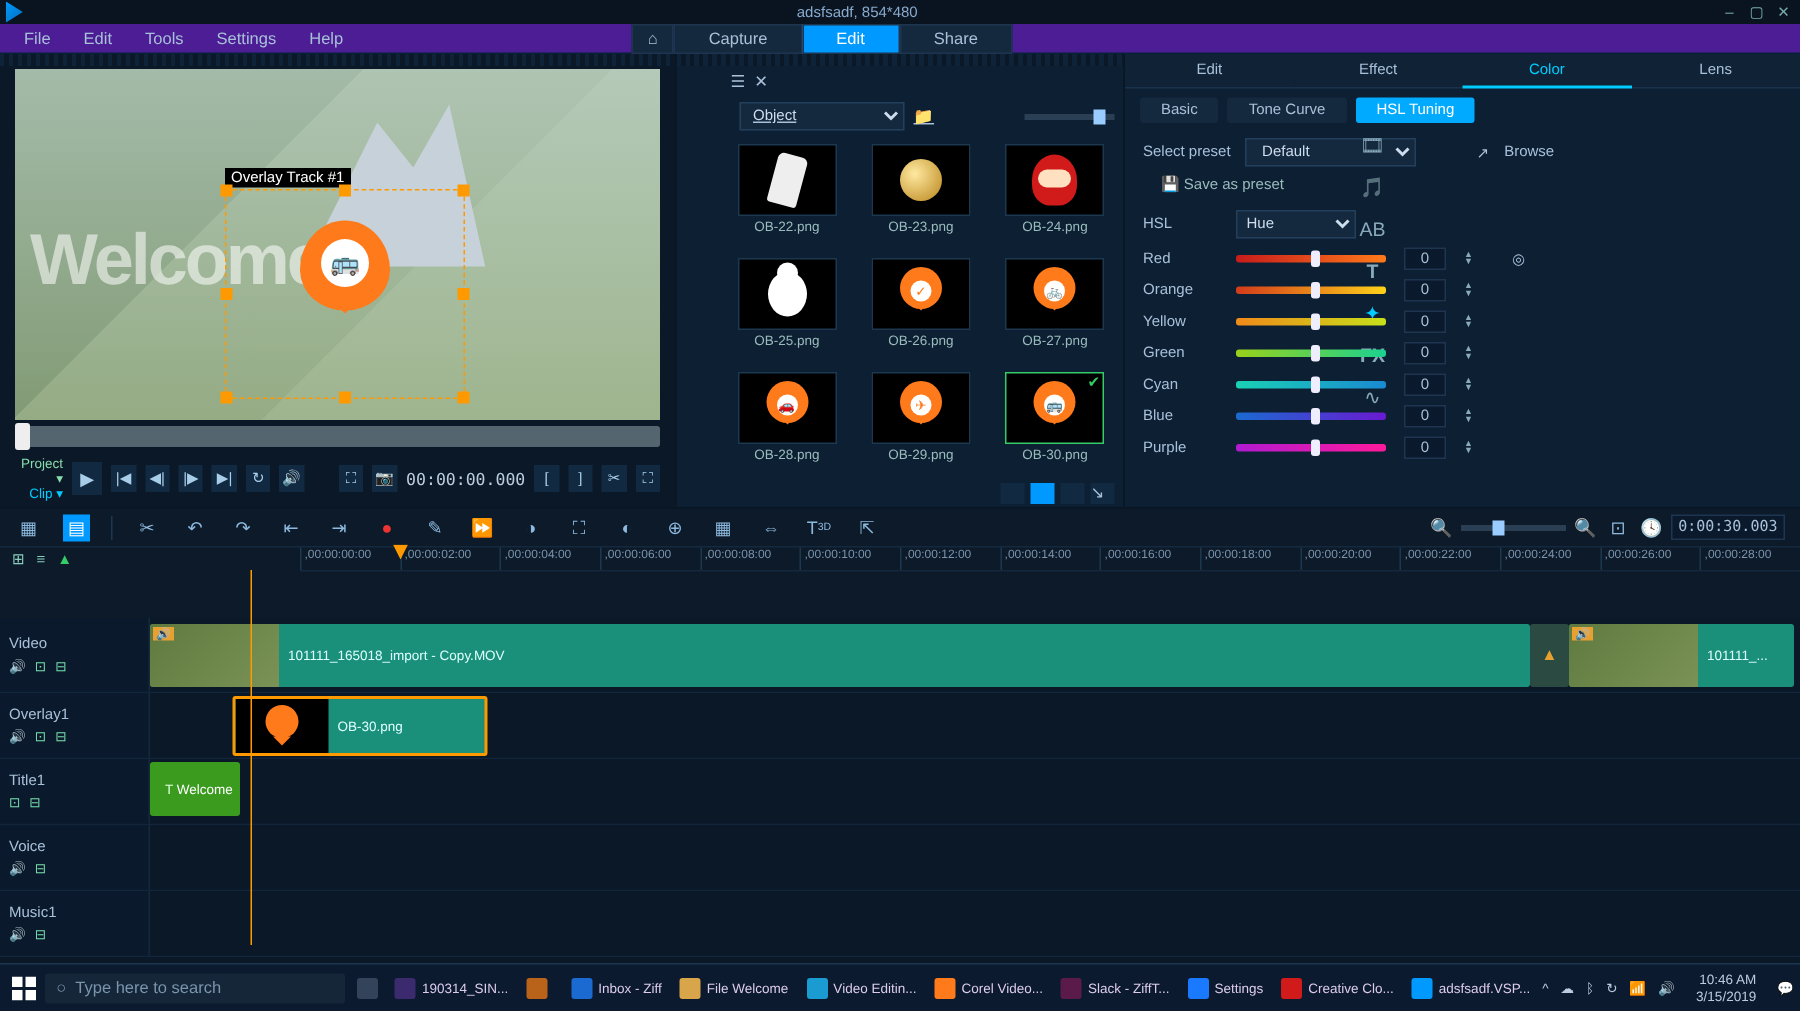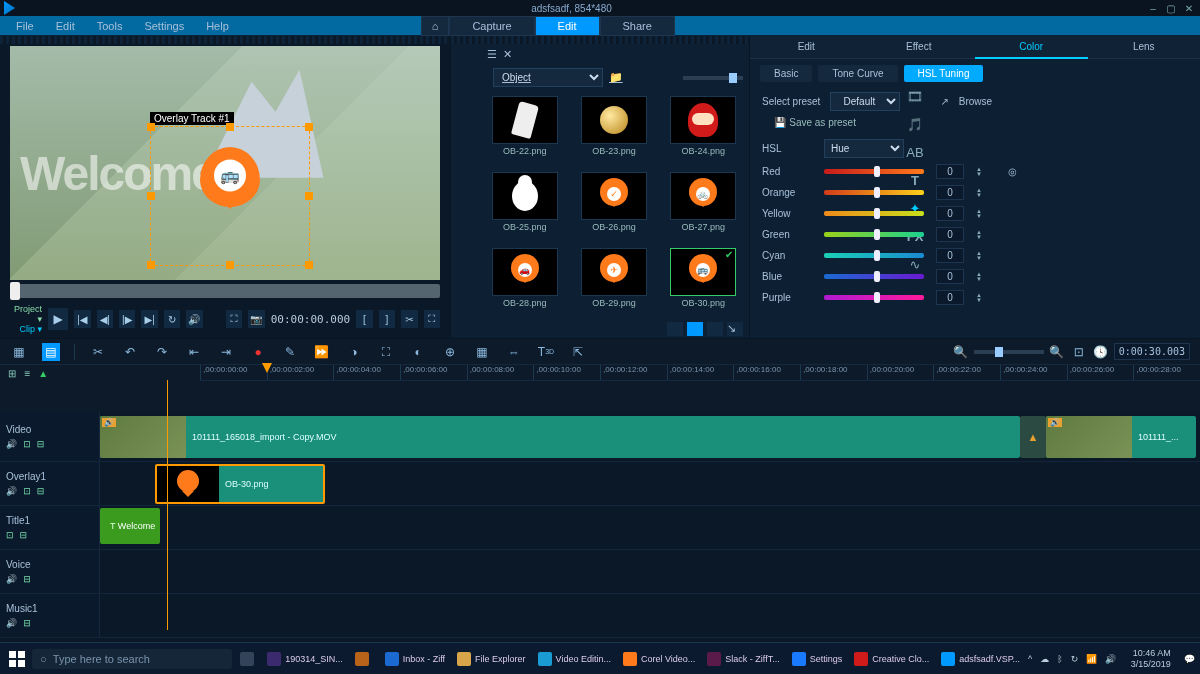--- a/index.html
+++ b/index.html
@@ -5,21 +5,21 @@
 * { margin:0; padding:0; box-sizing:border-box; font-family:"Segoe UI",Tahoma,sans-serif; }
 body { background:#0b1828; color:#a8c0d8; font-size:11px; width:1200px; height:674px; overflow:hidden; position:relative; }
 
 
 #titlebar { height:16px; background:#0a1320; display:flex; align-items:center; padding:0 4px; }
 #titlebar .logo { width:14px; height:14px; background:linear-gradient(135deg,#0099ff,#006bb3); clip-path:polygon(0 0,80% 50%,0 100%); }
 #titlebar .winbtns { margin-left:auto; display:flex; gap:4px; }
 #titlebar .winbtns span { width:14px; height:14px; display:inline-flex; align-items:center; justify-content:center; font-size:10px; color:#7aa; cursor:pointer; }
 #resbadge { color:#88aacc; font-size:10px; margin-right:21px; }
 
-#menubar { height:20px; display:flex; align-items:center; gap:2px; padding:0 6px; background:#0369a1; border-bottom:1px solid #08223a; }
+#menubar { height:20px; display:flex; align-items:center; gap:2px; padding:0 6px; background:#4c1d95; border-bottom:1px solid #08223a; }
 #menubar .item { padding:2px 10px; cursor:pointer; }
 #menubar .tabs { margin-left:180px; display:flex; }
 #menubar .tabs .tab { padding:3px 22px; background:#14283e; border:1px solid #1e3550; cursor:pointer; }
 #menubar .tabs .tab.active { background:#0099ff; color:#fff; }
 #menubar .tabs .home { padding:3px 10px; background:#14283e; border:1px solid #1e3550; cursor:pointer; }
 
 
 #upper { display:flex; height:302px; }
 
 
@@ -77,21 +77,21 @@
 
 
 #effects { flex:1; background:#0d1f33; display:flex; flex-direction:column;}
 #effects .tabs { display:flex; }
 #effects .tabs .t { flex:1; text-align:center; padding:5px 0; background:#102236; border-bottom:1px solid #18324c; cursor:pointer; font-size:10px;}
 #effects .tabs .t.active { color:#0cf; border-bottom:2px solid #0cf;}
 #effects .sub { display:flex; gap:6px; padding:6px 10px;}
 #effects .sub .s { padding:3px 14px; background:#14283e; cursor:pointer; font-size:10px; border-radius:2px;}
 #effects .sub .s.active { background:#00aaff; color:#fff;}
 #effects .preset { display:flex; align-items:center; gap:10px; padding:4px 12px; font-size:10px;}
-#effects .preset select { background:#14283e; color:#cde; border:1px solid #22405c; font-size:10px; padding:2px 6px; width:70px;text-align:center;}
+#effects .preset select { background:#14283e; color:#cde; border:1px solid #22405c; font-size:10px; padding:2px 6px; width:114px;}
 #effects .save { padding:2px 12px 8px 24px; font-size:10px; color:#9bb; cursor:pointer;}
 #effects .hslrow { display:flex; align-items:center; gap:12px; padding:3px 12px; font-size:10px;}
 #effects .hslrow .lbl{width:50px;}
 #effects .hslrow .bar{width:100px;height:5px;position:relative;border-radius:2px;}
 #effects .hslrow .bar .k{position:absolute;left:50%;top:-3px;width:6px;height:11px;background:#eef;border-radius:2px;}
 #effects .hslrow .val{width:28px;text-align:center;background:#0a1a2c;border:1px solid #1e3550;padding:1px 0;}
 #effects .hslrow .spin{width:10px;display:flex;flex-direction:column;font-size:6px;line-height:5px;color:#8ab;cursor:pointer;}
 #effects .hint { font-size:9px; color:#8aa; margin-left:14px; line-height:11px;}
 
 
@@ -600,21 +600,21 @@
       <div class="task">
         <span class="ic" style="background:#b8621a"></span>
         <span></span>
       </div>
       <div class="task">
         <span class="ic" style="background:#1a6ad1"></span>
         <span>Inbox - Ziff</span>
       </div>
       <div class="task">
         <span class="ic" style="background:#d9a54a"></span>
-        <span>File Explorer</span>
+        <span>File Welcome</span>
       </div>
       <div class="task">
         <span class="ic" style="background:#1a9bd1"></span>
         <span>Video Editin...</span>
       </div>
       <div class="task">
         <span class="ic" style="background:#ff7a1a"></span>
         <span>Corel Video...</span>
       </div>
       <div class="task">

